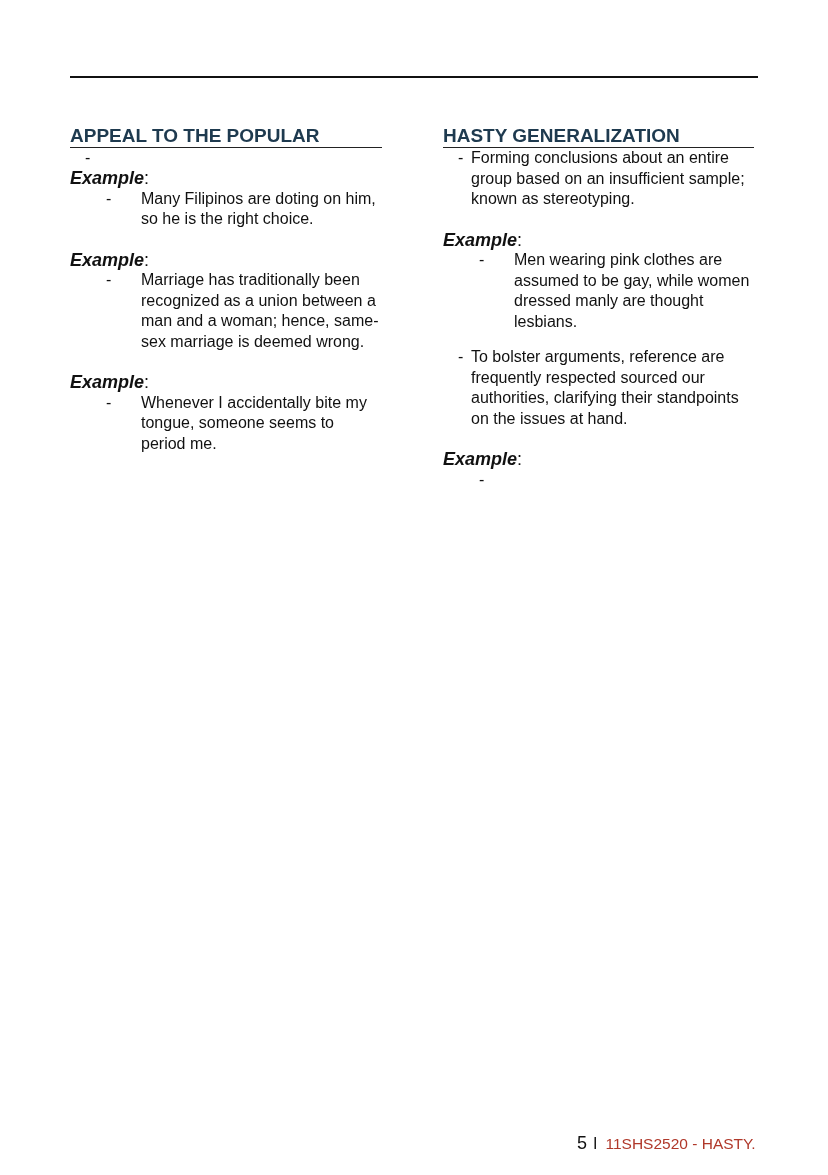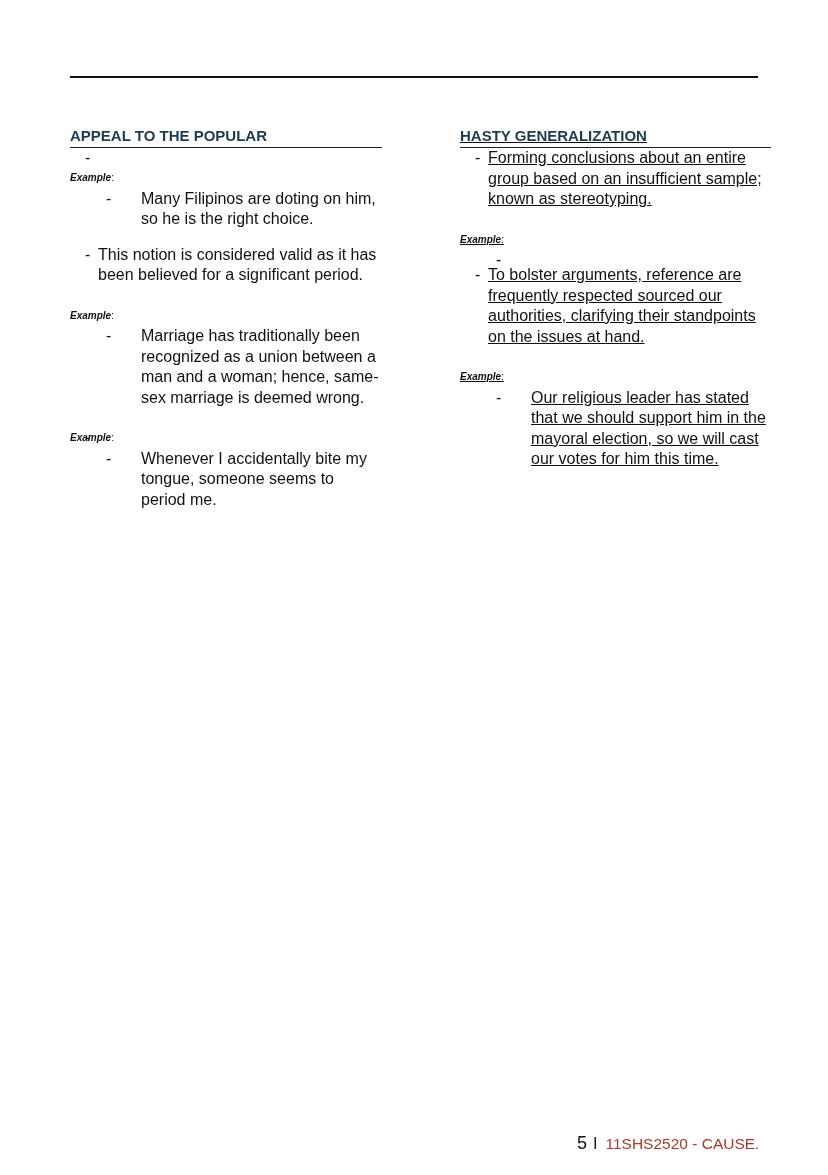--- a/index.html
+++ b/index.html
@@ -1,27 +1,27 @@
 <!DOCTYPE html>
 <html><head>
   <meta charset="utf-8">
   <style>
     html, body { margin: 0; padding: 0; background: #ffffff; }
     body { width: 828px; height: 1175px; position: relative; overflow: hidden;
            font-family: "Liberation Sans", sans-serif; color: #111; }
     .top-rule { position: absolute; left: 70px; top: 76px; width: 688px; height: 0; border-top: 2px solid #111; }
     .col { position: absolute; top: 126px; width: 312px; }
     .col-left { left: 70px; }
-    .col-right { left: 460px; width: 311px; text-decoration: underline; }
+    .col-right { left: 443px; width: 311px; }
     .section { margin-bottom: 15px; }
-    .heading { font-weight: bold; font-size: 15px; color: #1e3a4f; line-height: 20px;
+    .heading { font-weight: bold; font-size: 19px; color: #1e3a4f; line-height: 20px;
                border-bottom: 1.5px solid #222; padding-bottom: 1px; margin: 0; }
     .def { position: relative; padding-left: 28px; font-size: 16px; line-height: 20.5px; margin-top: 0; }
     .def .dash { position: absolute; left: 15px; top: 0; }
-    .example-label { font-size: 10px; line-height: 20.5px; margin-top: 20px; }
+    .example-label { font-size: 18px; line-height: 20.5px; margin-top: 20px; }
     .example-label b { font-style: italic; font-weight: bold; }
     .ex { position: relative; padding-left: 71px; font-size: 16px; line-height: 20.5px; }
     .ex .dash { position: absolute; left: 36px; top: 0; }
     .footer { position: absolute; left: 577px; top: 1133px; font-size: 18px; white-space: nowrap; }
     .footer .pg { color: #111; }
     .footer .sep { color: #111; margin: 0 8px 0 6px; font-size: 16px; }
     .footer .code { color: #b0382a; font-size: 15.5px; }
   </style>
 </head>
 <body>
@@ -29,40 +29,40 @@
 <div class="top-rule"></div>
 
 <div class="col col-left">
   <div class="section">
     <h3 class="heading">APPEAL TO THE POPULAR</h3>
     <div class="def"><span class="dash">-</span></div>
     <div class="example-label"><b>Example</b>:</div>
     <div class="ex"><span class="dash">-</span><span>Many Filipinos are doting on him, so he is the right choice.</span></div>
   </div>
   <div class="section">
-    <div class="def"><span class="dash">-</span><span>This notion is considered valid as it has been believed for a significant period.</span></div>
+    <div class="def"><span class="dash">-</span></div>
     <div class="example-label"><b>Example</b>:</div>
     <div class="ex"><span class="dash">-</span><span>Marriage has traditionally been recognized as a union between a man and a woman; hence, same-sex marriage is deemed wrong.</span></div>
   </div>
   <div class="section">
     <div class="def"><span class="dash">-</span></div>
     <div class="example-label"><b>Example</b>:</div>
     <div class="ex"><span class="dash">-</span><span>Whenever I accidentally bite my tongue, someone seems to period me.</span></div>
   </div>
 </div>
 
 <div class="col col-right">
   <div class="section">
     <h3 class="heading">HASTY GENERALIZATION</h3>
     <div class="def"><span class="dash">-</span><span>Forming conclusions about an entire group based on an insufficient sample; known as stereotyping.</span></div>
     <div class="example-label"><b>Example</b>:</div>
-    <div class="ex"><span class="dash">-</span></div>
+    <div class="ex"><span class="dash">-</span><span>Men wearing pink clothes are assumed to be gay, while women dressed manly are thought lesbians.</span></div>
   </div>
   <div class="section">
     <div class="def"><span class="dash">-</span><span>To bolster arguments, reference are frequently respected sourced our authorities, clarifying their standpoints on the issues at hand.</span></div>
     <div class="example-label"><b>Example</b>:</div>
-    <div class="ex"><span class="dash">-</span><span>Our religious leader has stated that we should support him in the mayoral election, so we will cast our votes for him this time.</span></div>
+    <div class="ex"><span class="dash">-</span></div>
   </div>
 </div>
 
 <div class="footer">
-  <span class="pg">5</span><span class="sep">I</span><span class="code">11SHS2520 - CAUSE.</span>
+  <span class="pg">5</span><span class="sep">I</span><span class="code">11SHS2520 - HASTY.</span>
 </div>
 
 </body></html>

